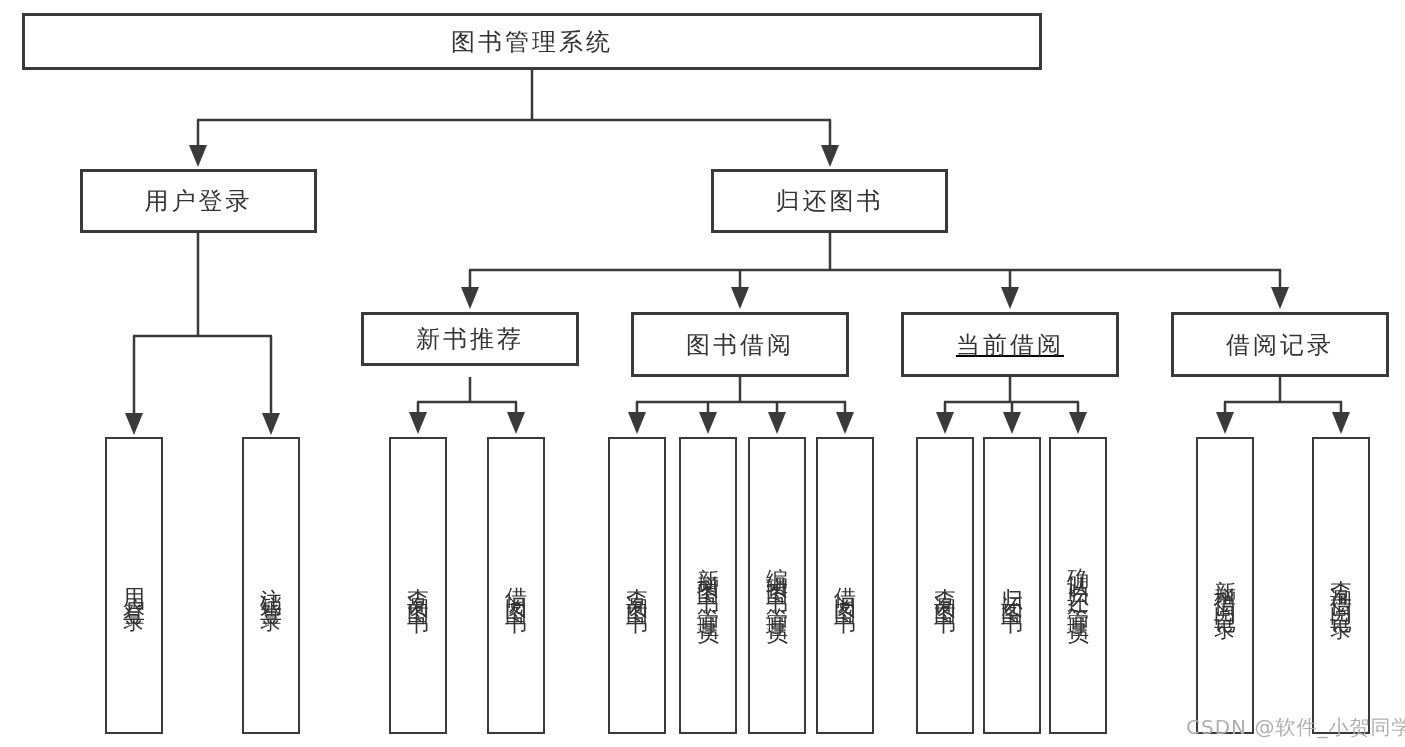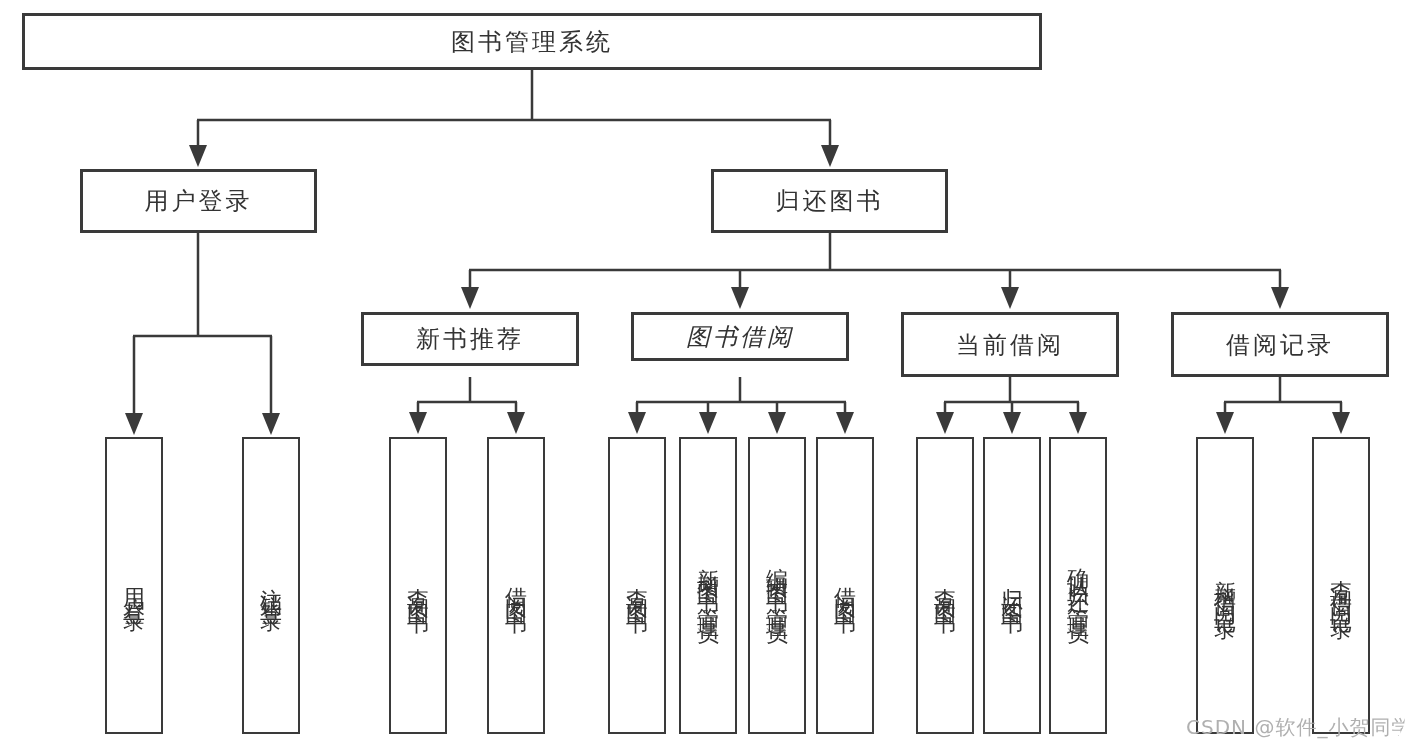--- a/index.html
+++ b/index.html
@@ -7,21 +7,20 @@
     padding: 0;
     background: #ffffff;
   }
   .canvas {
     position: relative;
     width: 1405px;
     height: 747px;
     background: #ffffff;
     font-family: "DejaVu Sans", sans-serif;
     overflow: hidden;
-    border-radius: 30px;
   }
   .connectors {
     position: absolute;
     left: 0;
     top: 0;
     width: 1405px;
     height: 747px;
   }
   .node {
     position: absolute;
@@ -121,24 +120,24 @@
   <div class="node" style="left:80px; top:169px; width:237px; height:64px;">
     <span>用户登录</span>
   </div>
   <div class="node" style="left:711px; top:169px; width:237px; height:64px;">
     <span>归还图书</span>
   </div>
 
   <div class="node" style="left:361px; top:312px; width:218px; height:54px;">
     <span>新书推荐</span>
   </div>
-  <div class="node" style="left:631px; top:312px; width:218px; height:49px;font-style:italic;">
+  <div class="node" style="left:631px; top:312px; width:218px; height:65px;">
     <span>图书借阅</span>
   </div>
-  <div class="node" style="left:901px; top:312px; width:218px; height:65px;">
+  <div class="node" style="left:901px; top:312px; width:218px; height:65px;text-decoration:underline;">
     <span>当前借阅</span>
   </div>
   <div class="node" style="left:1171px; top:312px; width:218px; height:65px;">
     <span>借阅记录</span>
   </div>
 
   <div class="leaf" style="left:105px;">
     <span>用户登录</span>
   </div>
   <div class="leaf" style="left:242px;">

